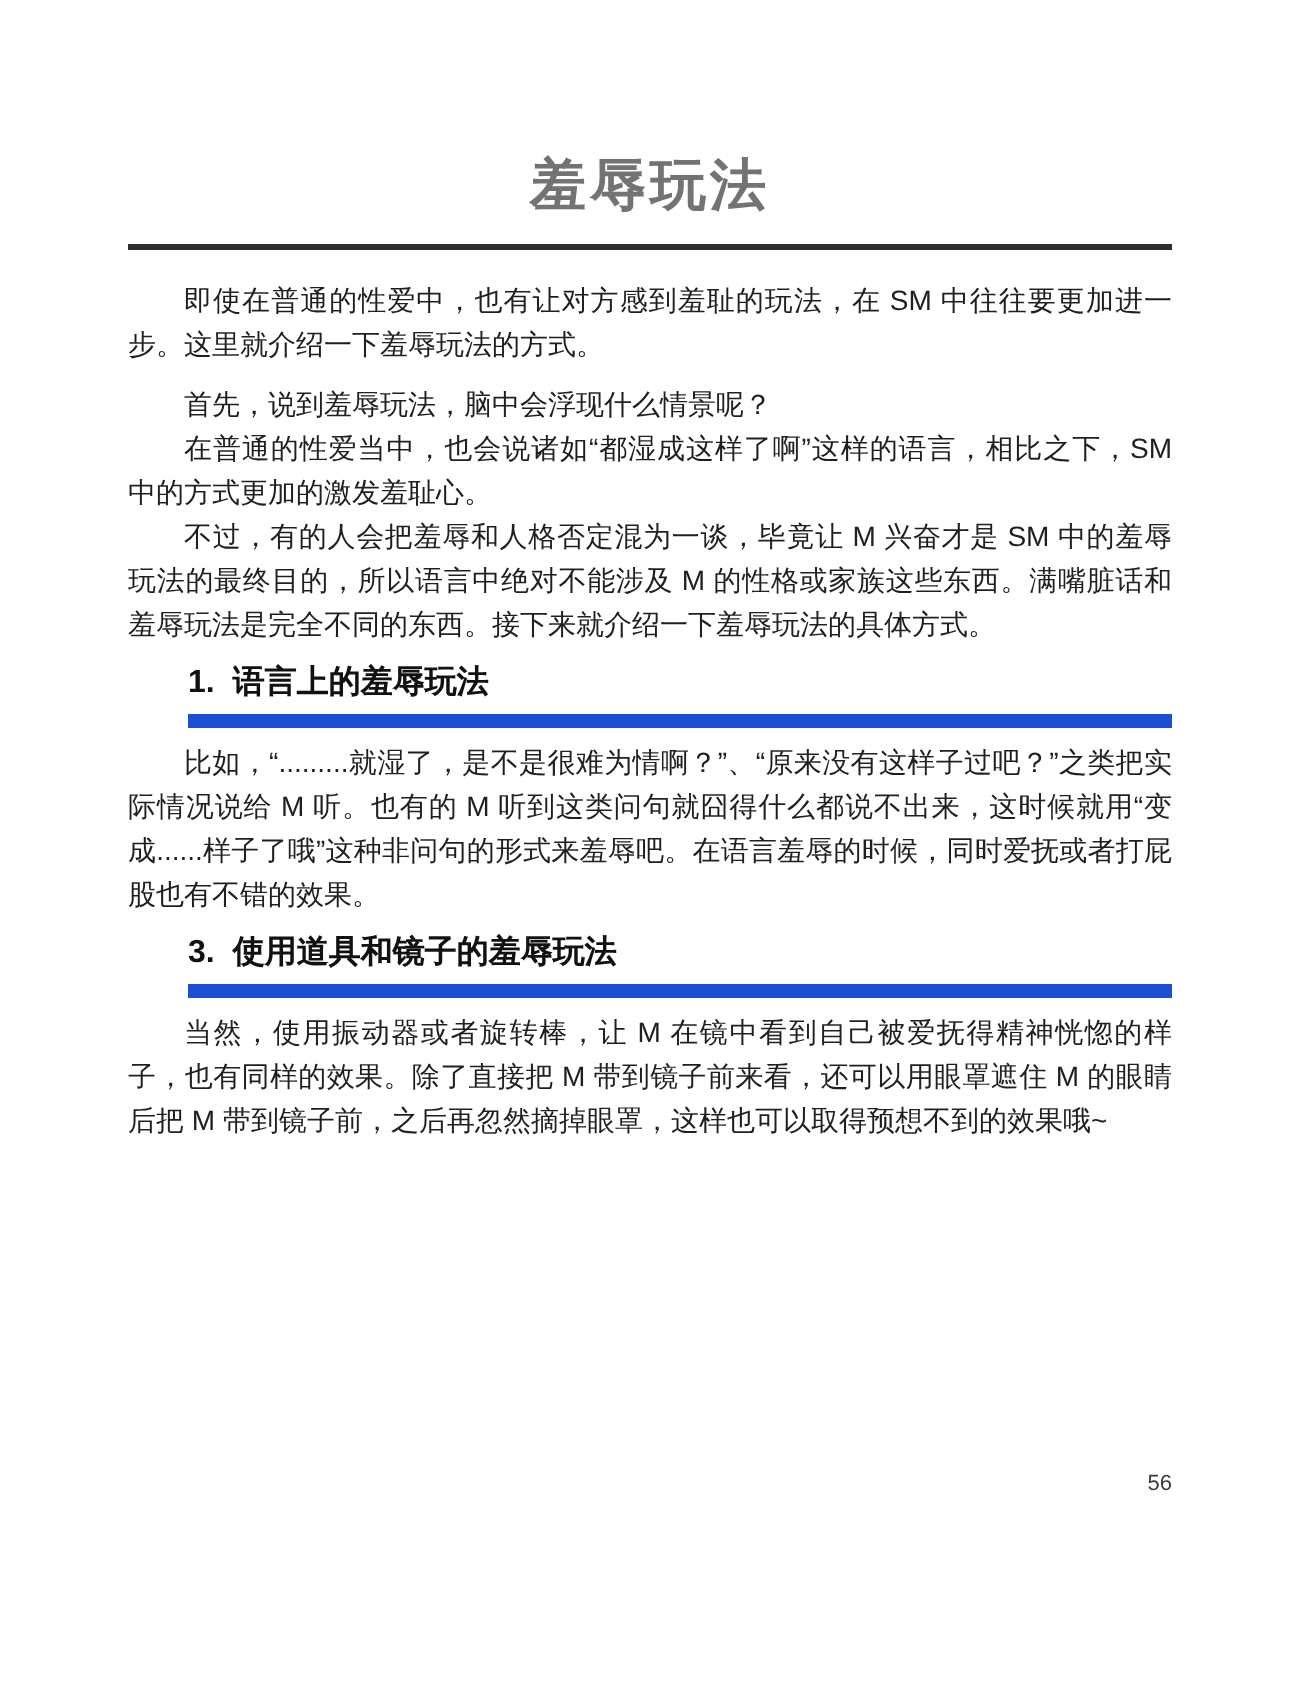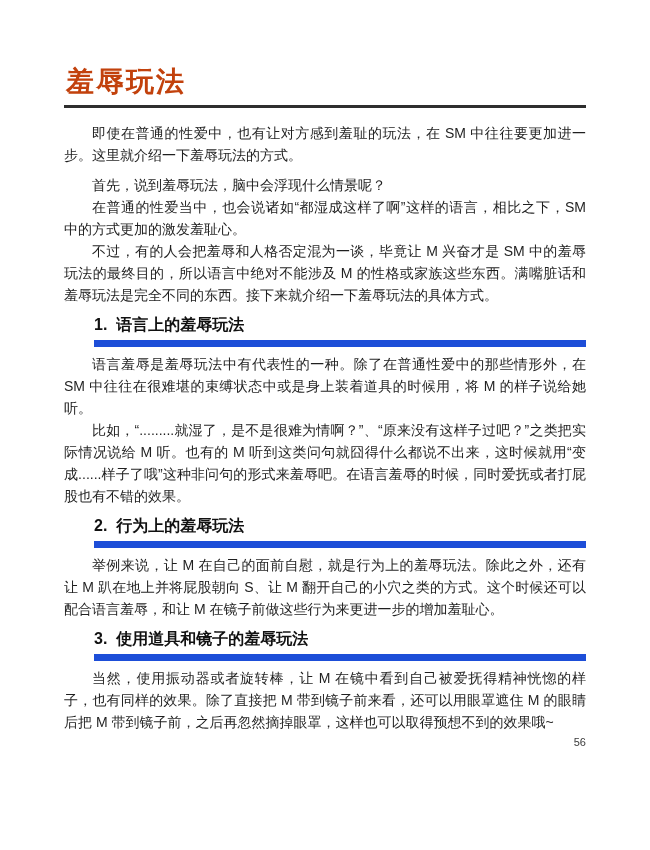--- a/index.html
+++ b/index.html
@@ -15,27 +15,27 @@
     font-family: "Liberation Sans", "DejaVu Sans", sans-serif;
     color: #1f1f1f;
     overflow: hidden;
     box-sizing: border-box;
   }
   .content {
     padding: 64px 64px 0 64px;
     box-sizing: border-box;
   }
   .doc-title {
-    margin: 2px;
+    margin: 13px;
     font-size: 28px;
     line-height: 32px;
     font-weight: 700;
-    text-align: left;
+    text-align: center;
     letter-spacing: 2px;
-    color: #c2410c;
+    color: #737373;
   }
   .title-rule {
     height: 3px;
     background: #2e2e2e;
     margin-top: 7px;
   }
   p.body-p {
     margin: 0;
     font-size: 14px;
     line-height: 22px;
@@ -80,30 +80,23 @@
 
     <p class="body-p first-after-rule gap-after">即使在普通的性爱中，也有让对方感到羞耻的玩法，在 SM 中往往要更加进一步。这里就介绍一下羞辱玩法的方式。</p>
     <p class="body-p">首先，说到羞辱玩法，脑中会浮现什么情景呢？</p>
     <p class="body-p">在普通的性爱当中，也会说诸如“都湿成这样了啊”这样的语言，相比之下，SM 中的方式更加的激发羞耻心。</p>
     <p class="body-p">不过，有的人会把羞辱和人格否定混为一谈，毕竟让 M 兴奋才是 SM 中的羞辱玩法的最终目的，所以语言中绝对不能涉及 M 的性格或家族这些东西。满嘴脏话和羞辱玩法是完全不同的东西。接下来就介绍一下羞辱玩法的具体方式。</p>
 
     <section>
       <h2 class="section-heading">
         <span class="h-num">1.</span><span class="h-text">语言上的羞辱玩法</span>
       </h2>
-      <p class="body-p">语言羞辱是羞辱玩法中有代表性的一种。除了在普通性爱中的那些情形外，在 SM 中往往在很难堪的束缚状态中或是身上装着道具的时候用，将 M 的样子说给她听。</p>
       <p class="body-p">比如，“.........就湿了，是不是很难为情啊？”、“原来没有这样子过吧？”之类把实际情况说给 M 听。也有的 M 听到这类问句就囧得什么都说不出来，这时候就用“变成......样子了哦”这种非问句的形式来羞辱吧。在语言羞辱的时候，同时爱抚或者打屁股也有不错的效果。</p>
     </section>
 
-    <section>
-      <h2 class="section-heading">
-        <span class="h-num">2.</span><span class="h-text">行为上的羞辱玩法</span>
-      </h2>
-      <p class="body-p">举例来说，让 M 在自己的面前自慰，就是行为上的羞辱玩法。除此之外，还有让 M 趴在地上并将屁股朝向 S、让 M 翻开自己的小穴之类的方式。这个时候还可以配合语言羞辱，和让 M 在镜子前做这些行为来更进一步的增加羞耻心。</p>
-    </section>
 
     <section>
       <h2 class="section-heading">
         <span class="h-num">3.</span><span class="h-text">使用道具和镜子的羞辱玩法</span>
       </h2>
       <p class="body-p">当然，使用振动器或者旋转棒，让 M 在镜中看到自己被爱抚得精神恍惚的样子，也有同样的效果。除了直接把 M 带到镜子前来看，还可以用眼罩遮住 M 的眼睛后把 M 带到镜子前，之后再忽然摘掉眼罩，这样也可以取得预想不到的效果哦~</p>
     </section>
 
   </div>
 

